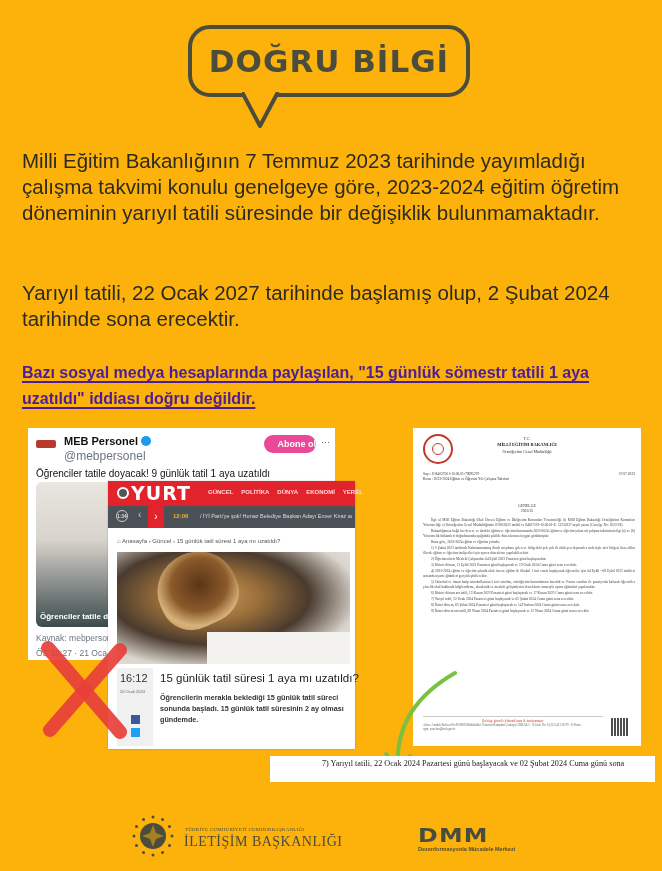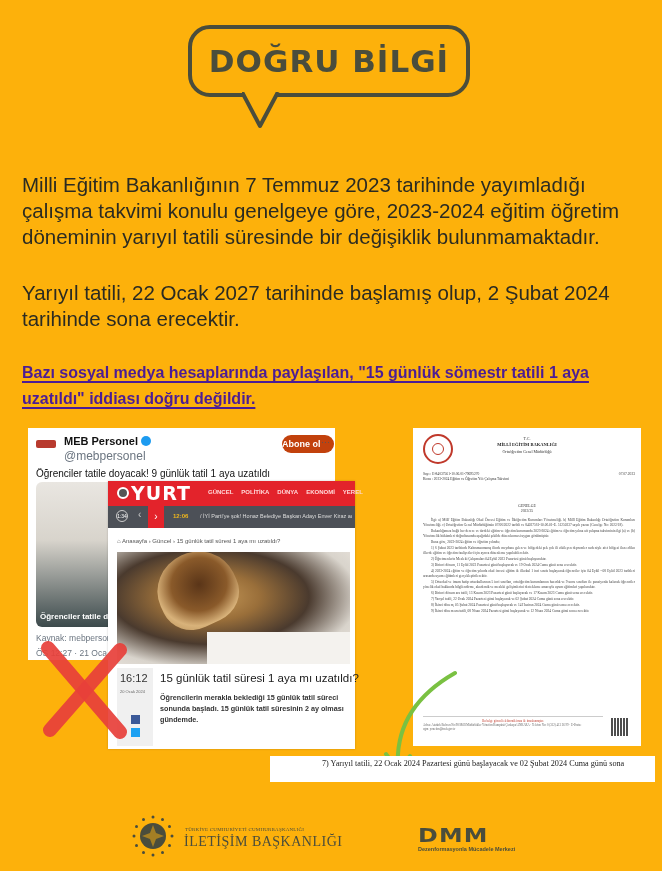--- a/index.html
+++ b/index.html
@@ -6,32 +6,32 @@
   html, body { width: 662px; height: 871px; overflow: hidden; }
   body { background: #FDB10B; font-family: "Liberation Sans", sans-serif; color: #2a2a24; position: relative; }
 
   
   .bubble { position: absolute; left: 188px; top: 25px; width: 282px; height: 72px; border: 4px solid #4a4d3c; border-radius: 22px; }
   .bubble-tail { position: absolute; left: 242px; top: 92px; width: 0; height: 0; }
   .bubble-tail svg { position: absolute; left: 0; top: 0; }
   .bubble-title { position: absolute; left: 0; right: 0; top: 14px; text-align: center; font-family: "DejaVu Sans", sans-serif; font-weight: bold; font-size: 31px; letter-spacing: 1px; color: #4a4d3c; }
 
   .para { position: absolute; left: 22px; font-size: 20.5px; line-height: 26px; color: #2b2b22; }
-  .p1 { top: 148px; width: 630px; margin-top: 24px; }
+  .p1 { top: 148px; width: 630px; }
   .p2 { top: 280px; width: 630px; }
   .claim { position: absolute; left: 22px; top: 360px; width: 620px; font-size: 16px; line-height: 26px; font-weight: bold; color: #4c1d95; }
   .claim span { text-decoration: underline; text-decoration-thickness: 2px; text-underline-offset: 3px; }
 
   
   .tweet { position: absolute; left: 28px; top: 428px; width: 307px; height: 232px; background: #fff; }
   .tw-logo { position: absolute; left: 8px; top: 12px; width: 20px; height: 8px; background: #b83a2e; border-radius: 2px; }
   .tw-name { position: absolute; left: 36px; top: 7px; font-size: 11px; font-weight: bold; color: #111; }
   .tw-verified { display: inline-block; width: 10px; height: 10px; background: #1d9bf0; border-radius: 50%; margin-left: 3px; vertical-align: -1px; }
   .tw-handle { position: absolute; left: 36px; top: 21px; font-size: 12px; color: #6b7580; }
-  .tw-follow { position: absolute; left: 236px; top: 7px; width: 52px; height: 18px; background: #c2410c; color: #fff; border-radius: 10px; font-size: 9px; font-weight: bold; text-align: left; line-height: 18px; margin-left: 18px; }
+  .tw-follow { position: absolute; left: 236px; top: 7px; width: 52px; height: 18px; background: #ec4899; color: #fff; border-radius: 10px; font-size: 9px; font-weight: bold; text-align: right; line-height: 18px; }
   .tw-more { position: absolute; left: 293px; top: 9px; font-size: 9px; color: #555; }
   .tw-text { position: absolute; left: 8px; top: 40px; font-size: 10px; color: #111; }
   .tw-img { position: absolute; left: 8px; top: 54px; width: 80px; height: 145px; background: linear-gradient(180deg,#e9e6e1 0%,#d8d4cc 40%,#8a8f8c 70%,#3c4a4c 100%); border-radius: 6px; overflow: hidden; }
   .tw-img-cap { position: absolute; left: 4px; bottom: 6px; font-size: 8px; color: #fff; font-weight: bold; white-space: nowrap; }
   .tw-source { position: absolute; left: 8px; top: 205px; font-size: 8.5px; color: #6b7580; white-space: nowrap; }
   .tw-time { position: absolute; left: 8px; top: 220px; font-size: 8.5px; color: #6b7580; white-space: nowrap; }
 
   
   .yurt { position: absolute; left: 108px; top: 481px; width: 247px; height: 268px; background: #fff; box-shadow: 0 0 2px rgba(0,0,0,0.2); padding-left: 7px; }
   .yurt-header { position: absolute; left: 0; top: 0; width: 247px; height: 25px; background: #e3232b; }

